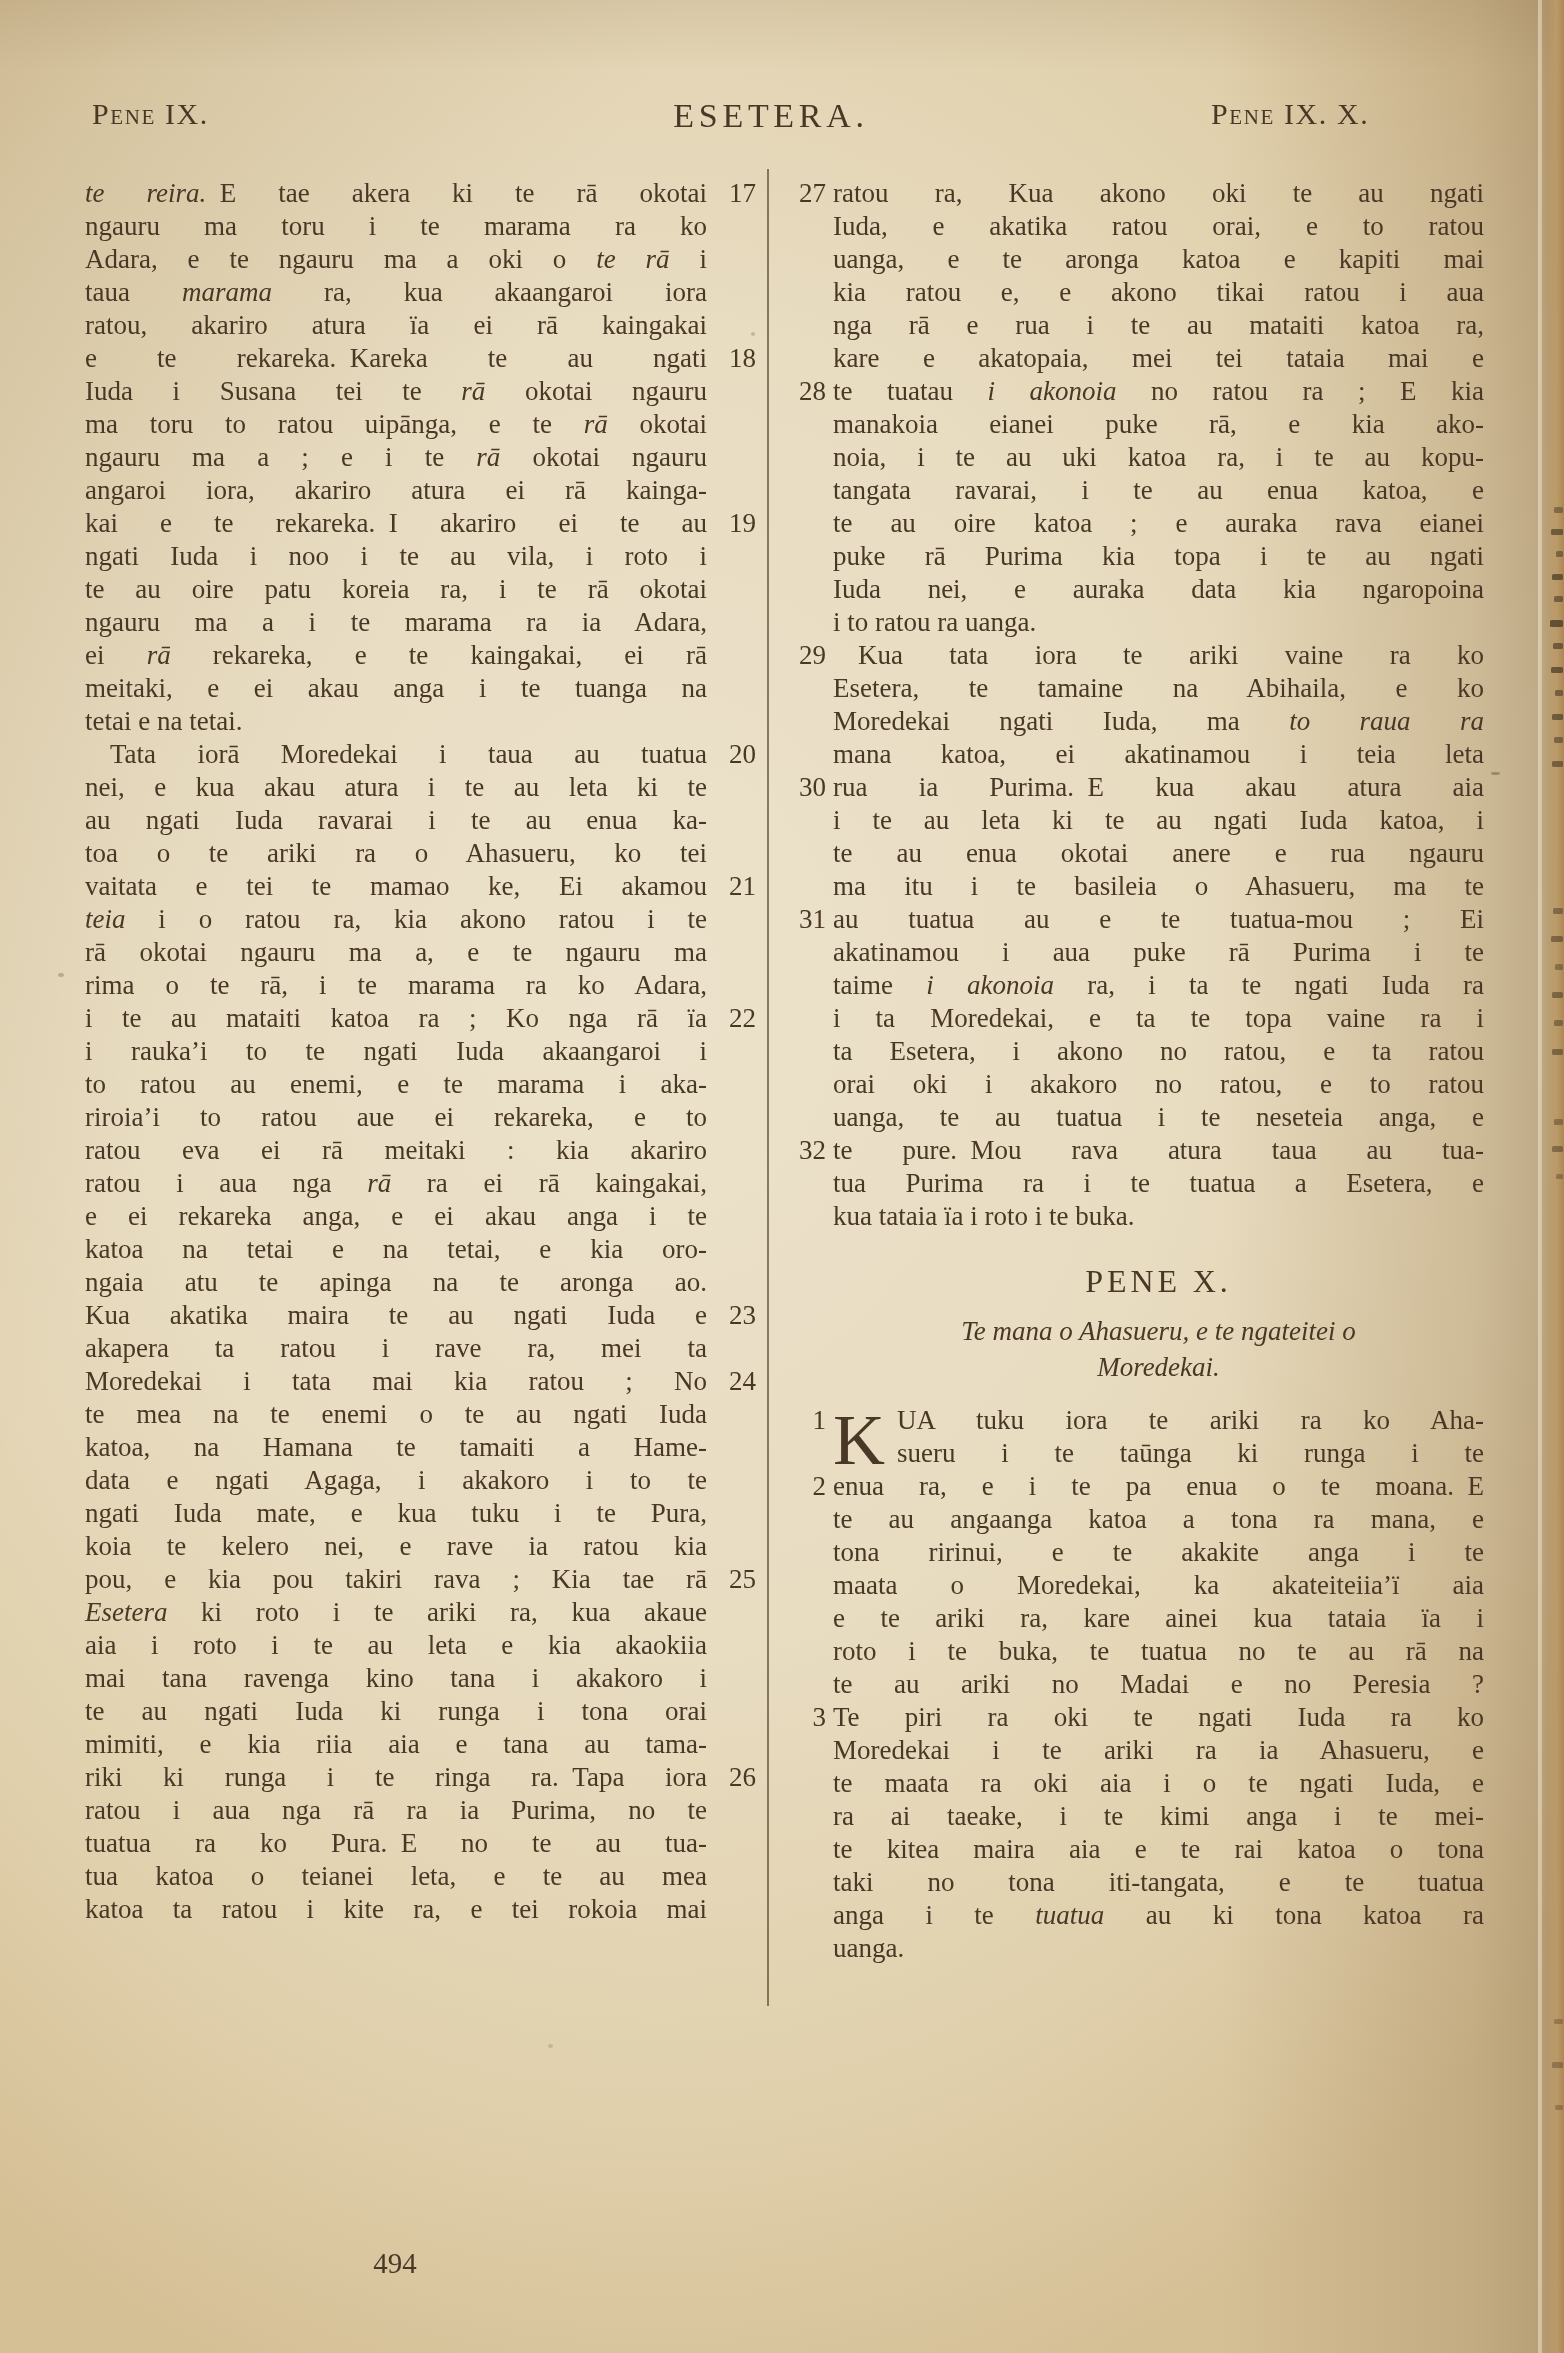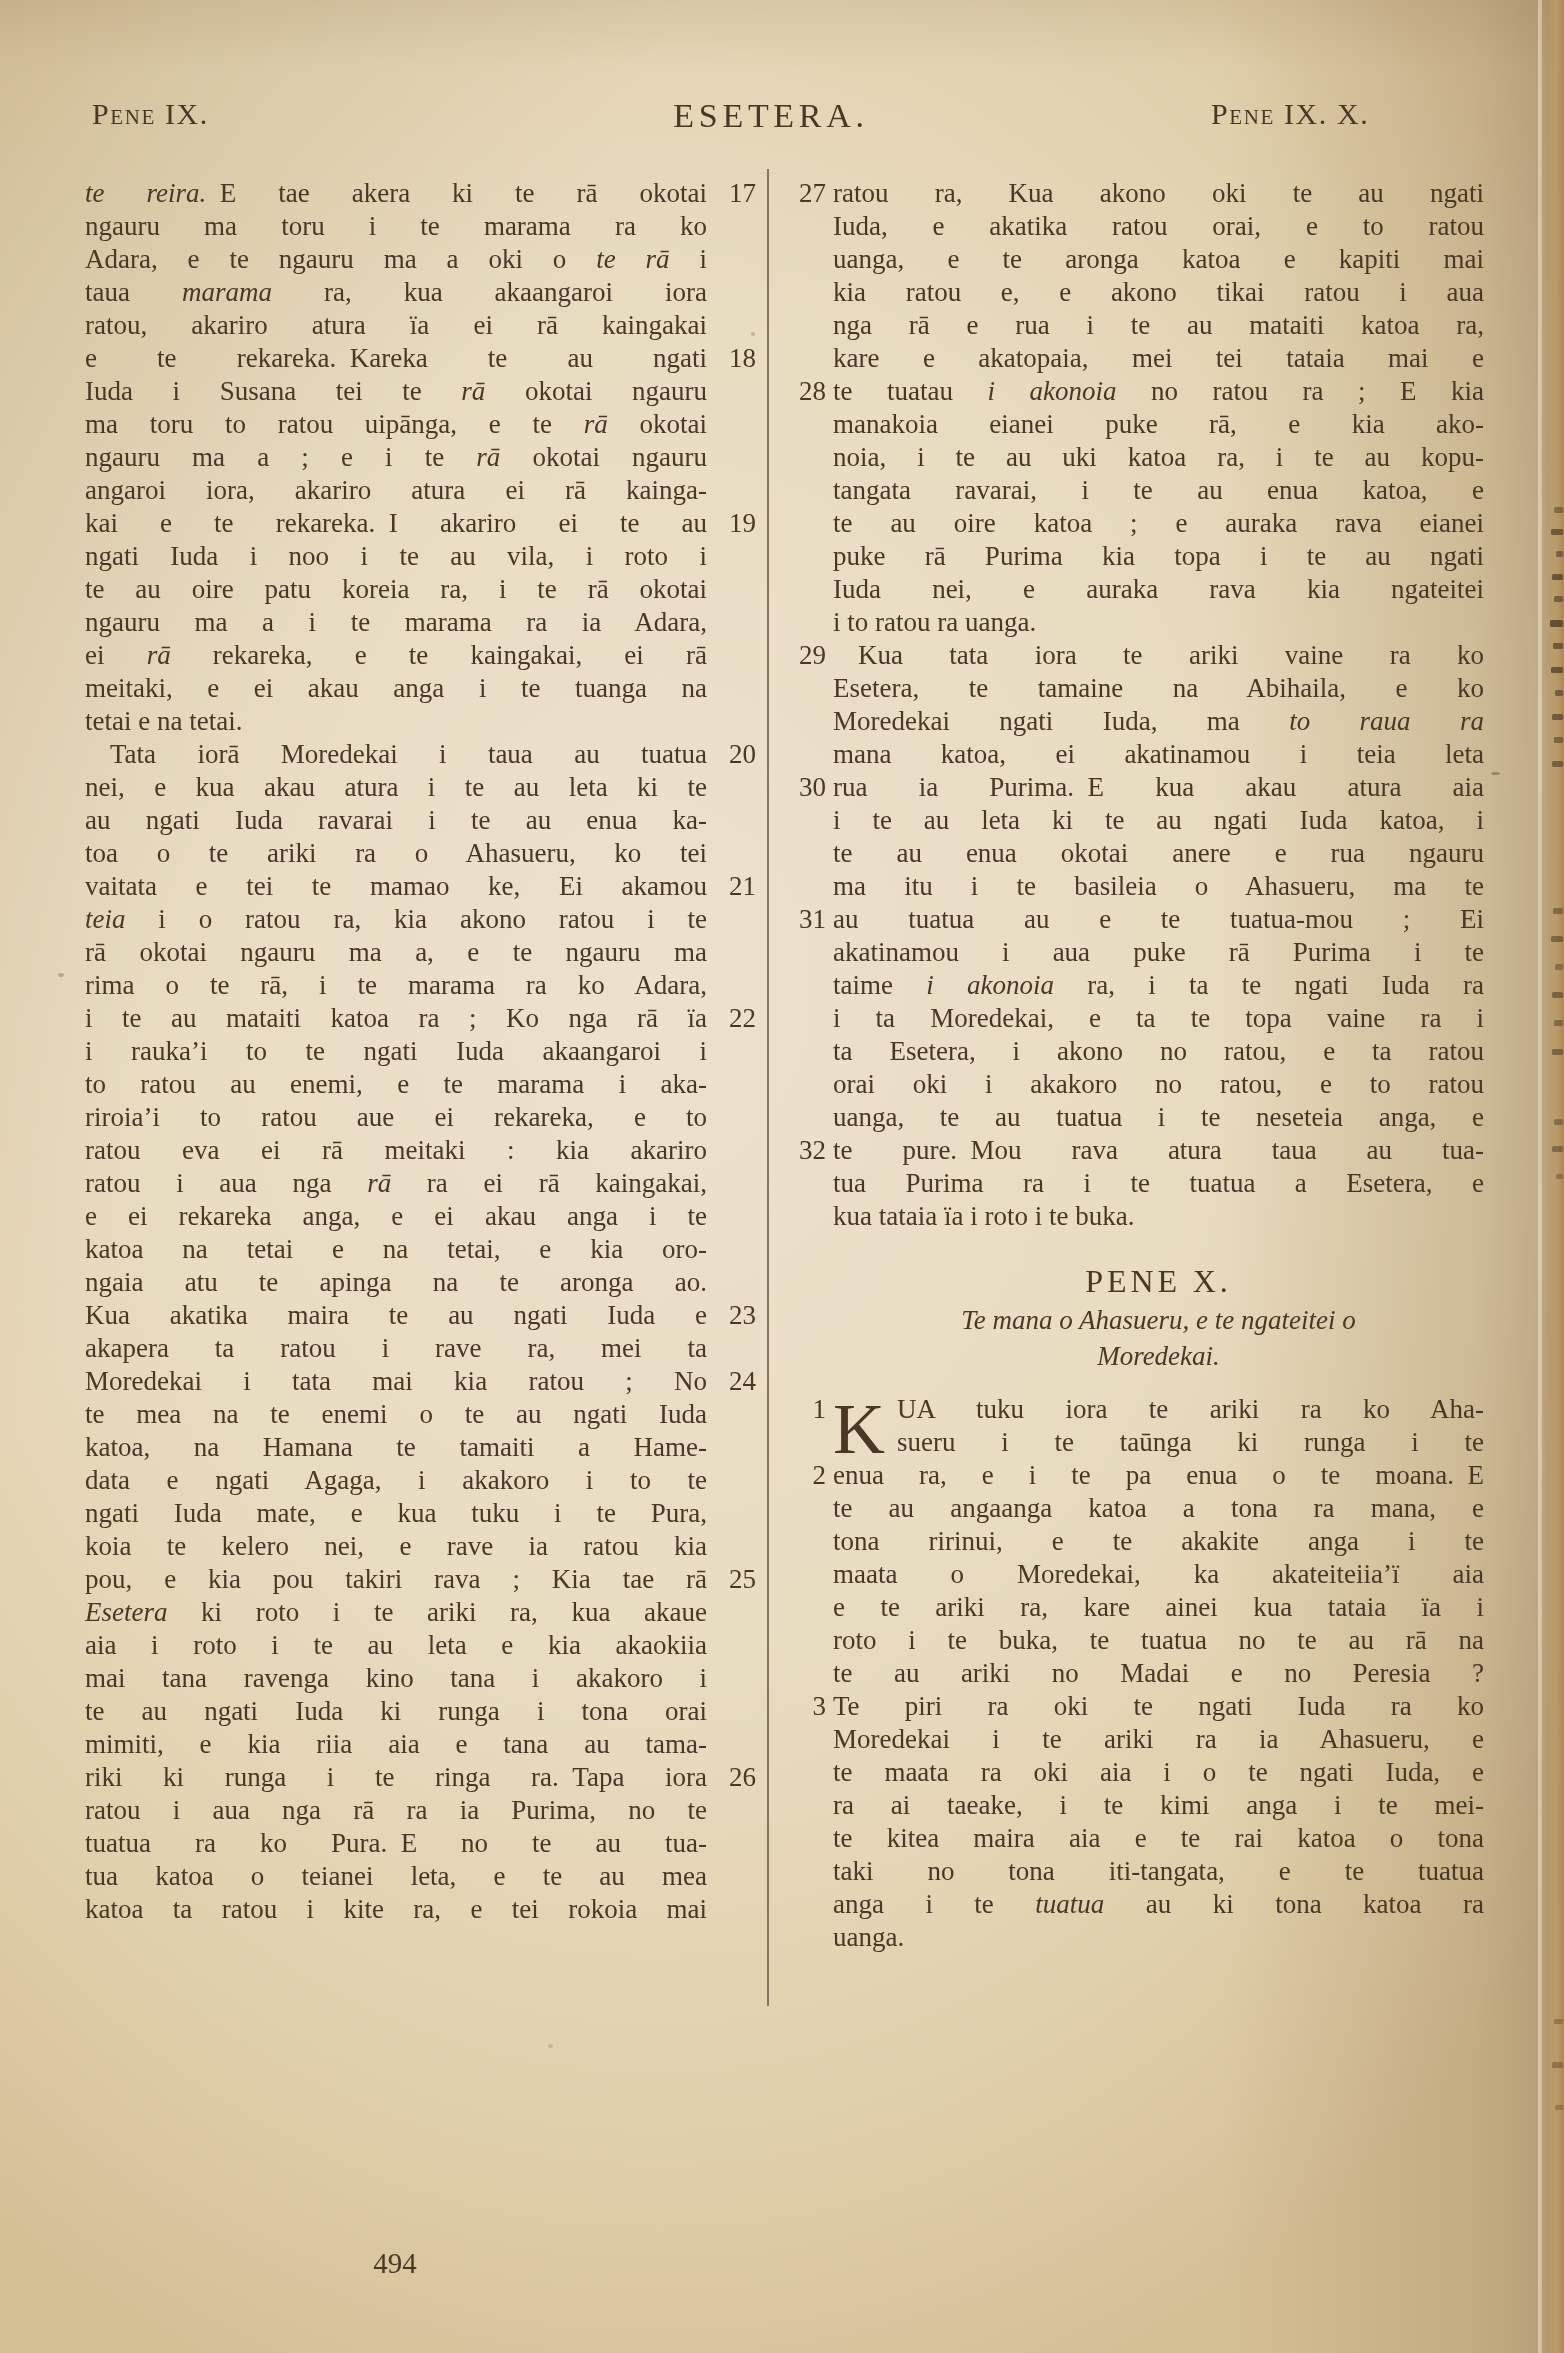--- a/index.html
+++ b/index.html
@@ -53,21 +53,21 @@
   .col-left  .vnum { right:0; width:45px; text-align:right; }
   .col-right .vnum { left:0;  width:42px; text-align:right; }
 
   .col-right .line.dcpad .ltext { margin-left:113px; }
   .dropcap { position:absolute; left:49px; top:0; font-size:72px; line-height:1; }
 
   .chap-heading { margin-top:28px; margin-left:49px; height:41px; line-height:41px;
                   text-align:center; font-size:32px; letter-spacing:3.9px; }
   .chap-sub { margin-left:49px; text-align:center; font-style:italic;
               font-size:27px; line-height:36px; }
-  .chap-sub.first { }
+  .chap-sub.first { margin-top:11px; }
   .chap-sub.last  { margin-bottom:19px; }
 
   .page-number { position:absolute; left:352px; top:2247px; width:86px;
                  text-align:center; font-size:29px; }
 </style>
 </head>
 <body>
 
 <div class="photo">
   <div class="paper"></div>
@@ -282,21 +282,21 @@
       <div class="line">
         <div class="ltext">tangata ravarai, i te au enua katoa, e</div>
       </div>
       <div class="line">
         <div class="ltext">te au oire katoa ; e auraka rava eianei</div>
       </div>
       <div class="line">
         <div class="ltext">puke rā Purima kia topa i te au ngati</div>
       </div>
       <div class="line">
-        <div class="ltext">Iuda nei, e auraka rava kia ngateitei</div>
+        <div class="ltext">Iuda nei, e auraka data kia ngaropoina</div>
       </div>
       <div class="line end">
         <div class="ltext">i to ratou ra uanga.</div>
       </div>
       <div class="line indent">
         <span class="vnum">29</span>
         <div class="ltext">Kua tata iora te ariki vaine ra ko</div>
       </div>
       <div class="line">
         <div class="ltext">Esetera, te tamaine na Abihaila, e ko</div>

